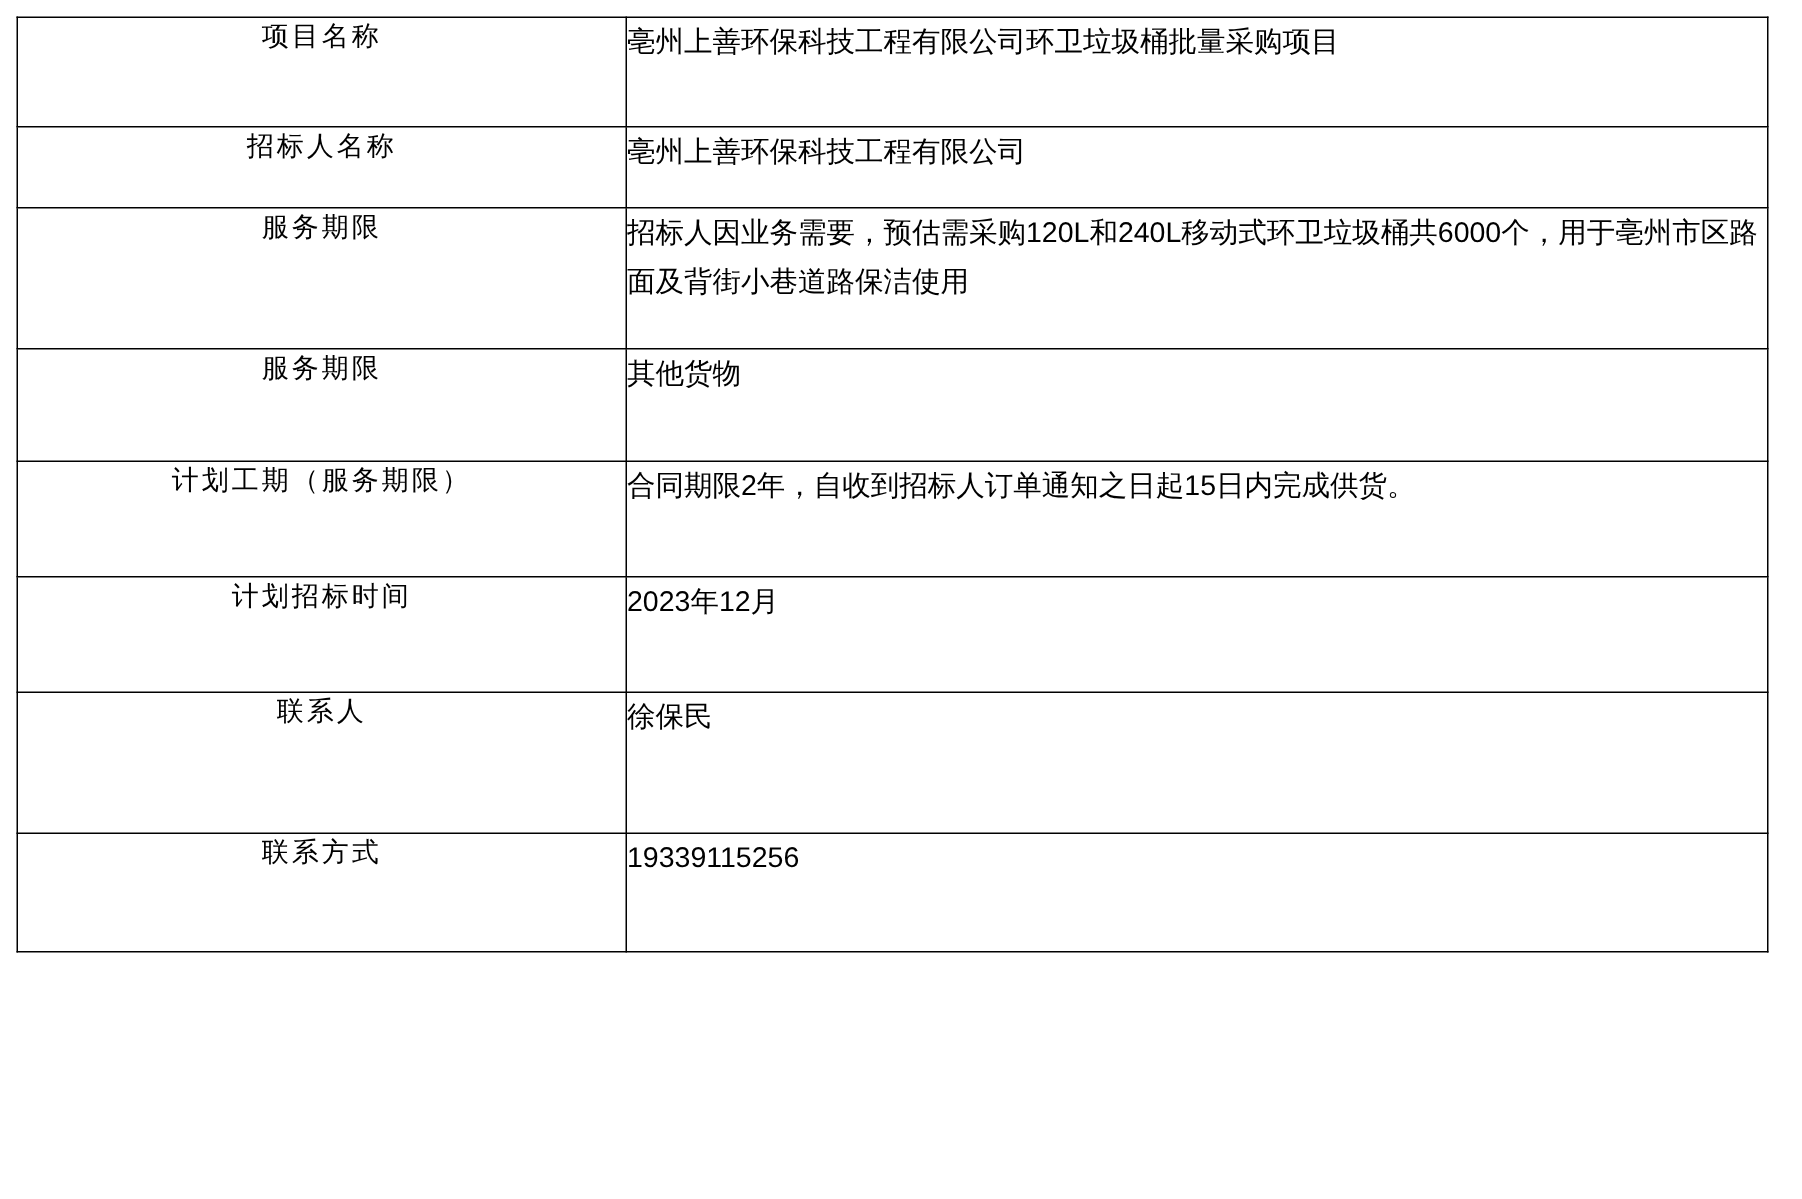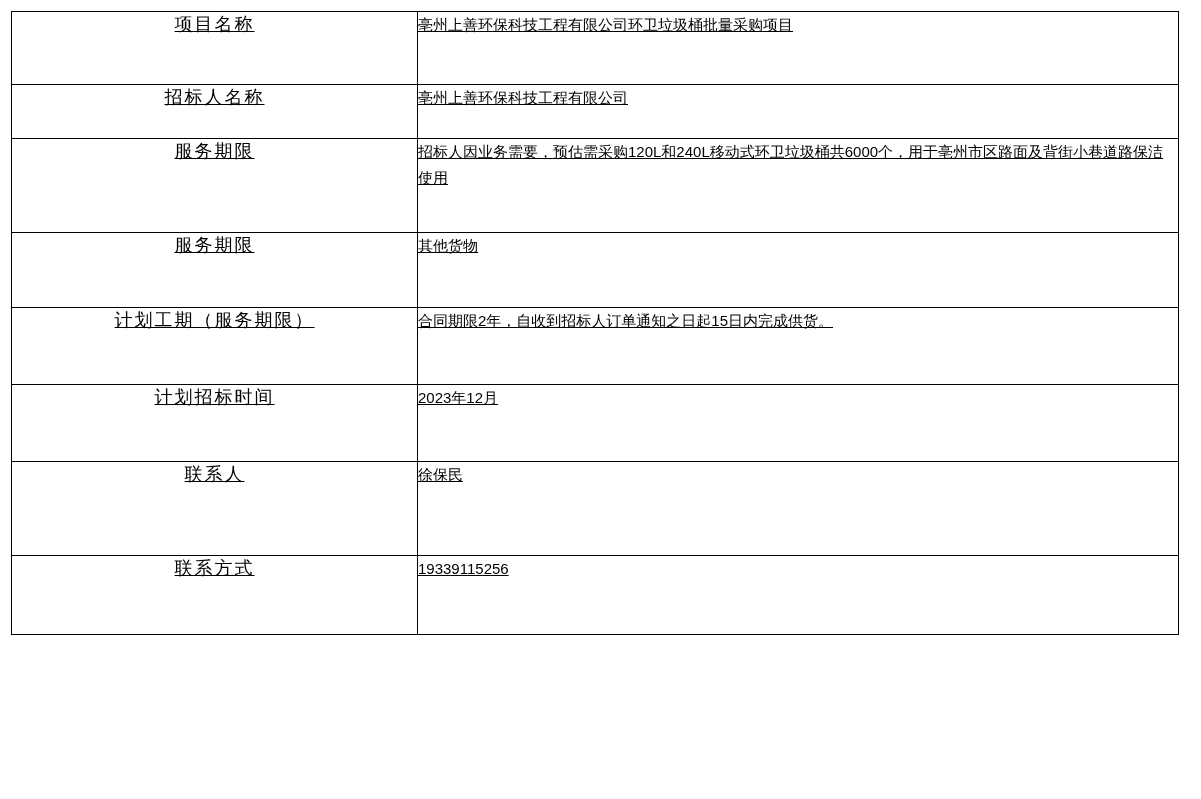--- a/index.html
+++ b/index.html
@@ -26,33 +26,32 @@
     left: 11px;
     top: 11px;
     width: 1168px;
     border-collapse: collapse;
     table-layout: fixed;
   }
   table.info-table td {
     border: 1px solid #000000;
     vertical-align: top;
     padding: 0;
-    text-decoration: underline;
   }
   td.label-cell {
     width: 405px;
     text-align: center;
     vertical-align: middle;
     font-size: 18px;
     letter-spacing: 2px;
     font-family: "Liberation Serif", serif;
     padding: 10px 6px;
   }
   td.value-cell {
-    font-size: 15px;
+    font-size: 19px;
     line-height: 1.75;
     padding: 14px 12px 10px 14px;
     font-family: "Liberation Sans", sans-serif;
     vertical-align: top;
   }
   .row-h1 { height: 73px; }
   .row-h2 { height: 54px; }
   .row-h3 { height: 94px; }
   .row-h4 { height: 75px; }
   .row-h5 { height: 75px; }

